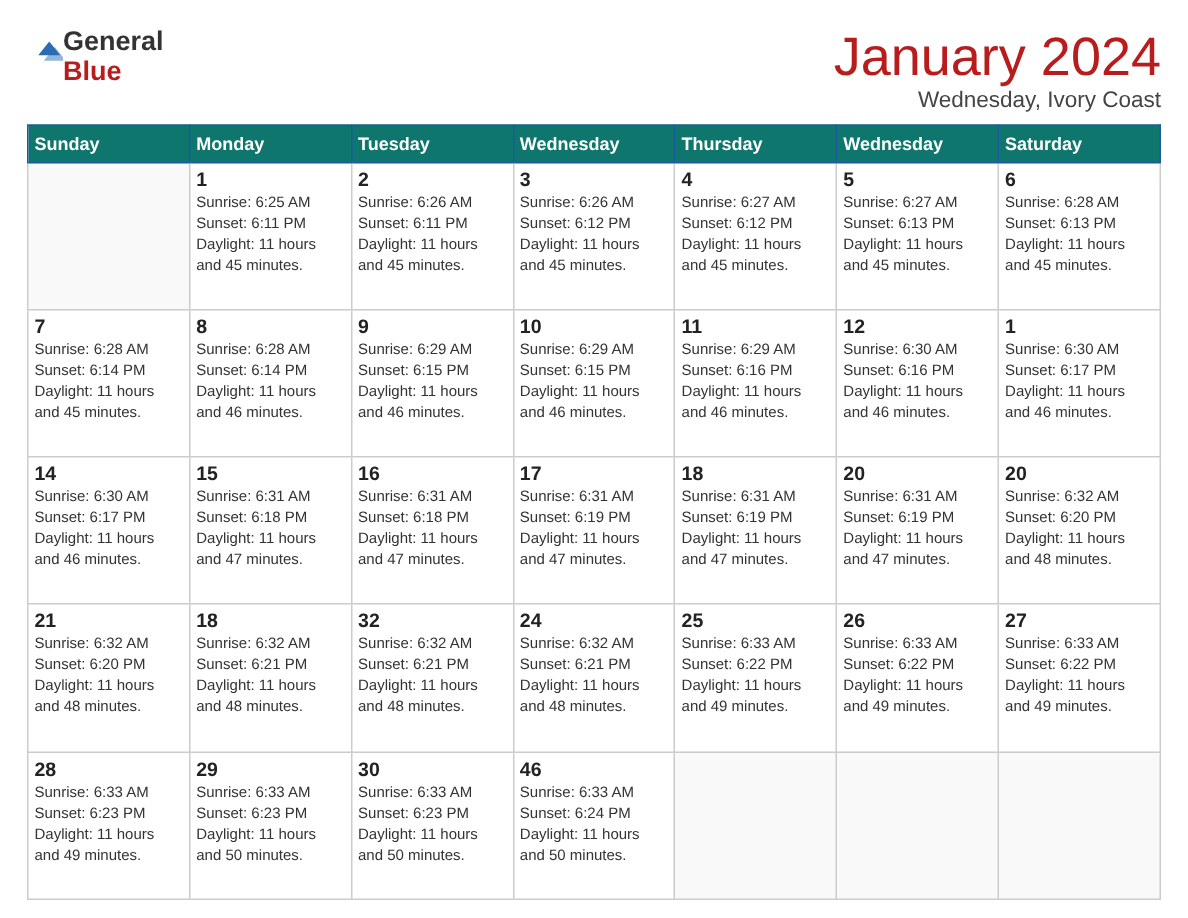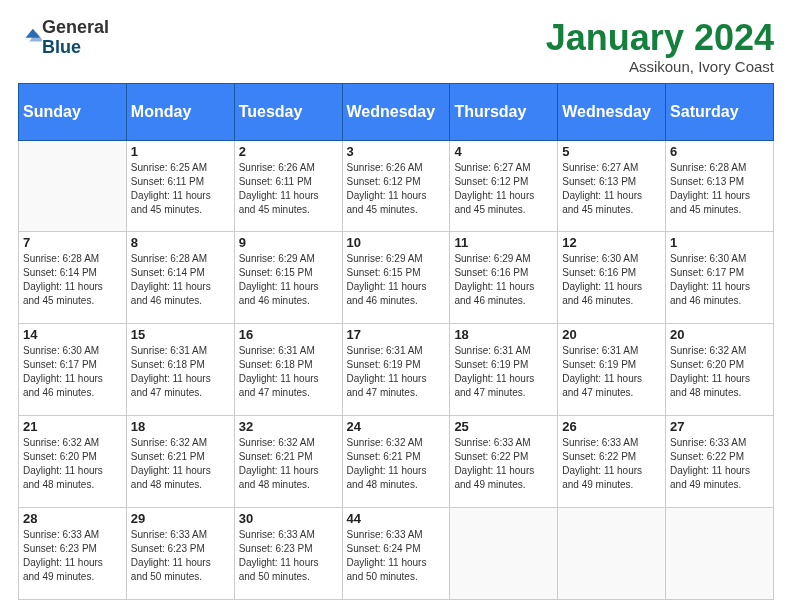--- a/index.html
+++ b/index.html
@@ -27,52 +27,52 @@
       display: flex;
       align-items: center;
       gap: 0;
     }
     .logo-text {
       font-size: 18px;
       font-weight: bold;
       line-height: 1.1;
     }
     .logo-general { color: #333; }
-    .logo-blue { color: #0c4a6e; }
+    .logo-blue { color: #b91c1c; }
     .logo-icon {
       width: 22px;
       height: 22px;
       margin-left: 2px;
     }
     .title-area {
       text-align: right;
     }
     .month-title {
       font-size: 36px;
-      font-weight: bold;
-      color: #15803d;
+      font-weight: normal;
+      color: #b91c1c;
       line-height: 1.1;
     }
     .location {
       font-size: 15px;
       color: #444;
     }
     .calendar {
       flex: 1;
       border: 1px solid #ccc;
       border-collapse: collapse;
       width: 100%;
       table-layout: fixed;
     }
     .calendar th {
-      background: #3b82f6;
+      background: #0f766e;
       color: #fff;
-      font-size: 16px;
+      font-size: 12px;
       font-weight: bold;
-      padding: 19px 4px;
+      padding: 5px 4px;
       text-align: left;
       border: 1px solid #1a5aa0;
     }
     .calendar td {
       border: 1px solid #ccc;
       vertical-align: top;
       padding: 3px 4px;
       font-size: 10px;
       color: #333;
       height: 88px;
@@ -108,21 +108,21 @@
       </div>
       <div>
         <div class="logo-text">
           <span class="logo-general">General</span><br>
           <span class="logo-blue">Blue</span>
         </div>
       </div>
     </div>
     <div class="title-area">
       <div class="month-title">January 2024</div>
-      <div class="location">Assikoun, Ivory Coast</div>
+      <div class="location">Wednesday, Ivory Coast</div>
     </div>
   </div>
 
   <table class="calendar">
     <thead>
       <tr>
         <th>Sunday</th>
         <th>Monday</th>
         <th>Tuesday</th>
         <th>Wednesday</th>
@@ -256,21 +256,21 @@
           </td>
           <td>
             <span class="day-number">29</span>
             <div class="day-info"><span>Sunrise: 6:33 AM</span><br><span>Sunset: 6:23 PM</span><br><span>Daylight: 11 hours and 50 minutes.</span></div>
           </td>
           <td>
             <span class="day-number">30</span>
             <div class="day-info"><span>Sunrise: 6:33 AM</span><br><span>Sunset: 6:23 PM</span><br><span>Daylight: 11 hours and 50 minutes.</span></div>
           </td>
           <td>
-            <span class="day-number">44</span>
+            <span class="day-number">46</span>
             <div class="day-info"><span>Sunrise: 6:33 AM</span><br><span>Sunset: 6:24 PM</span><br><span>Daylight: 11 hours and 50 minutes.</span></div>
           </td>
           <td class="empty-cell"></td>
           <td class="empty-cell"></td>
           <td class="empty-cell"></td>
         </tr>
       </tbody>
   </table>
 </div>
 

